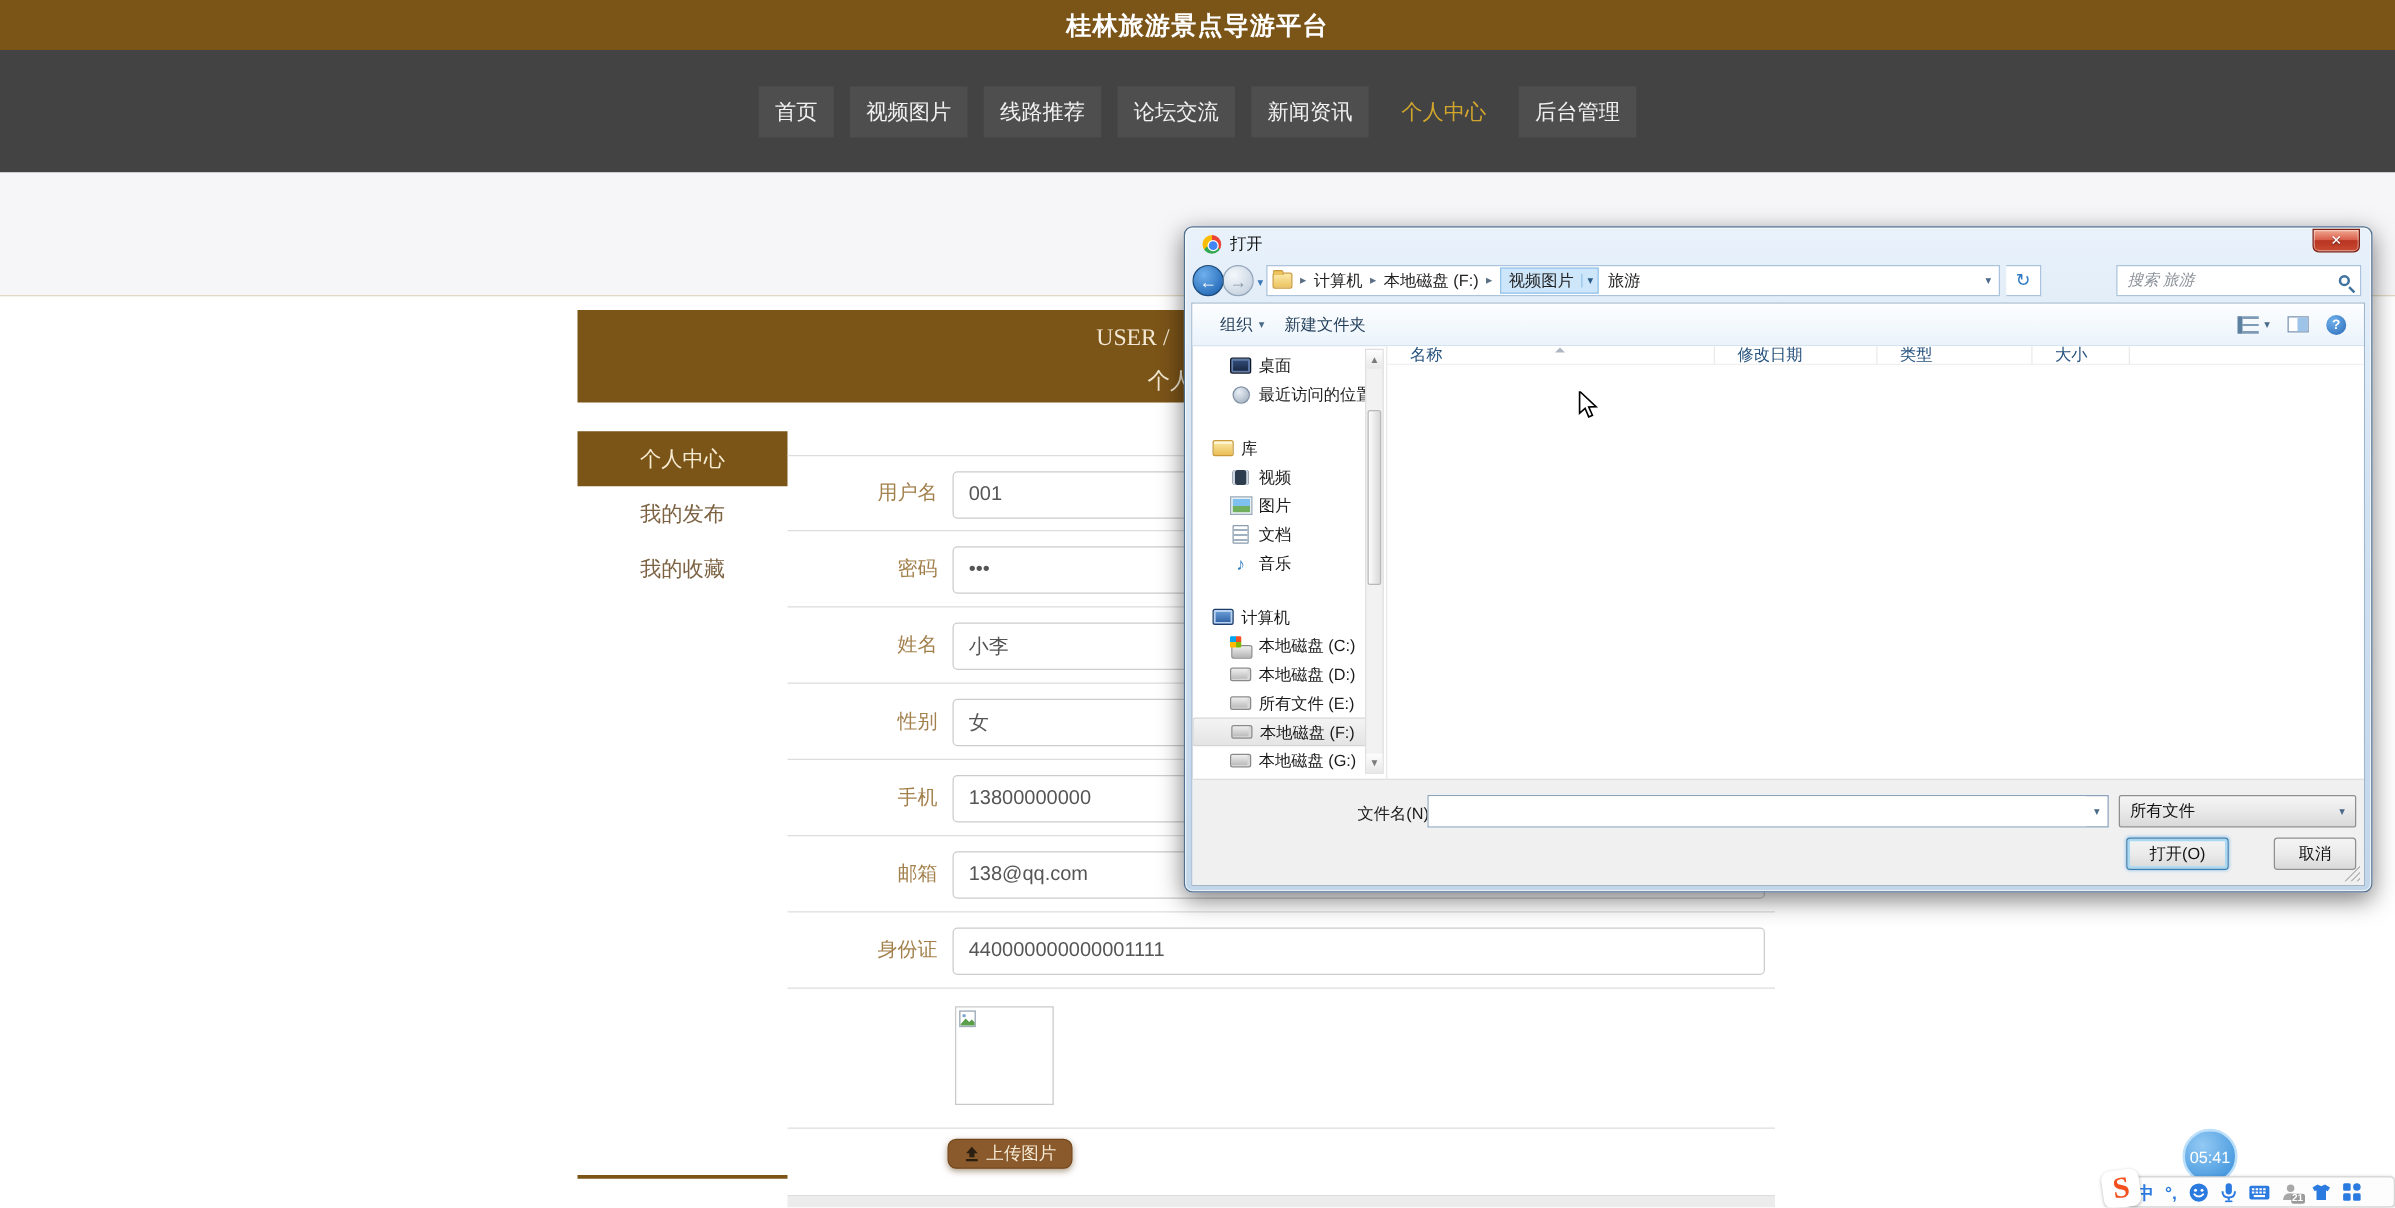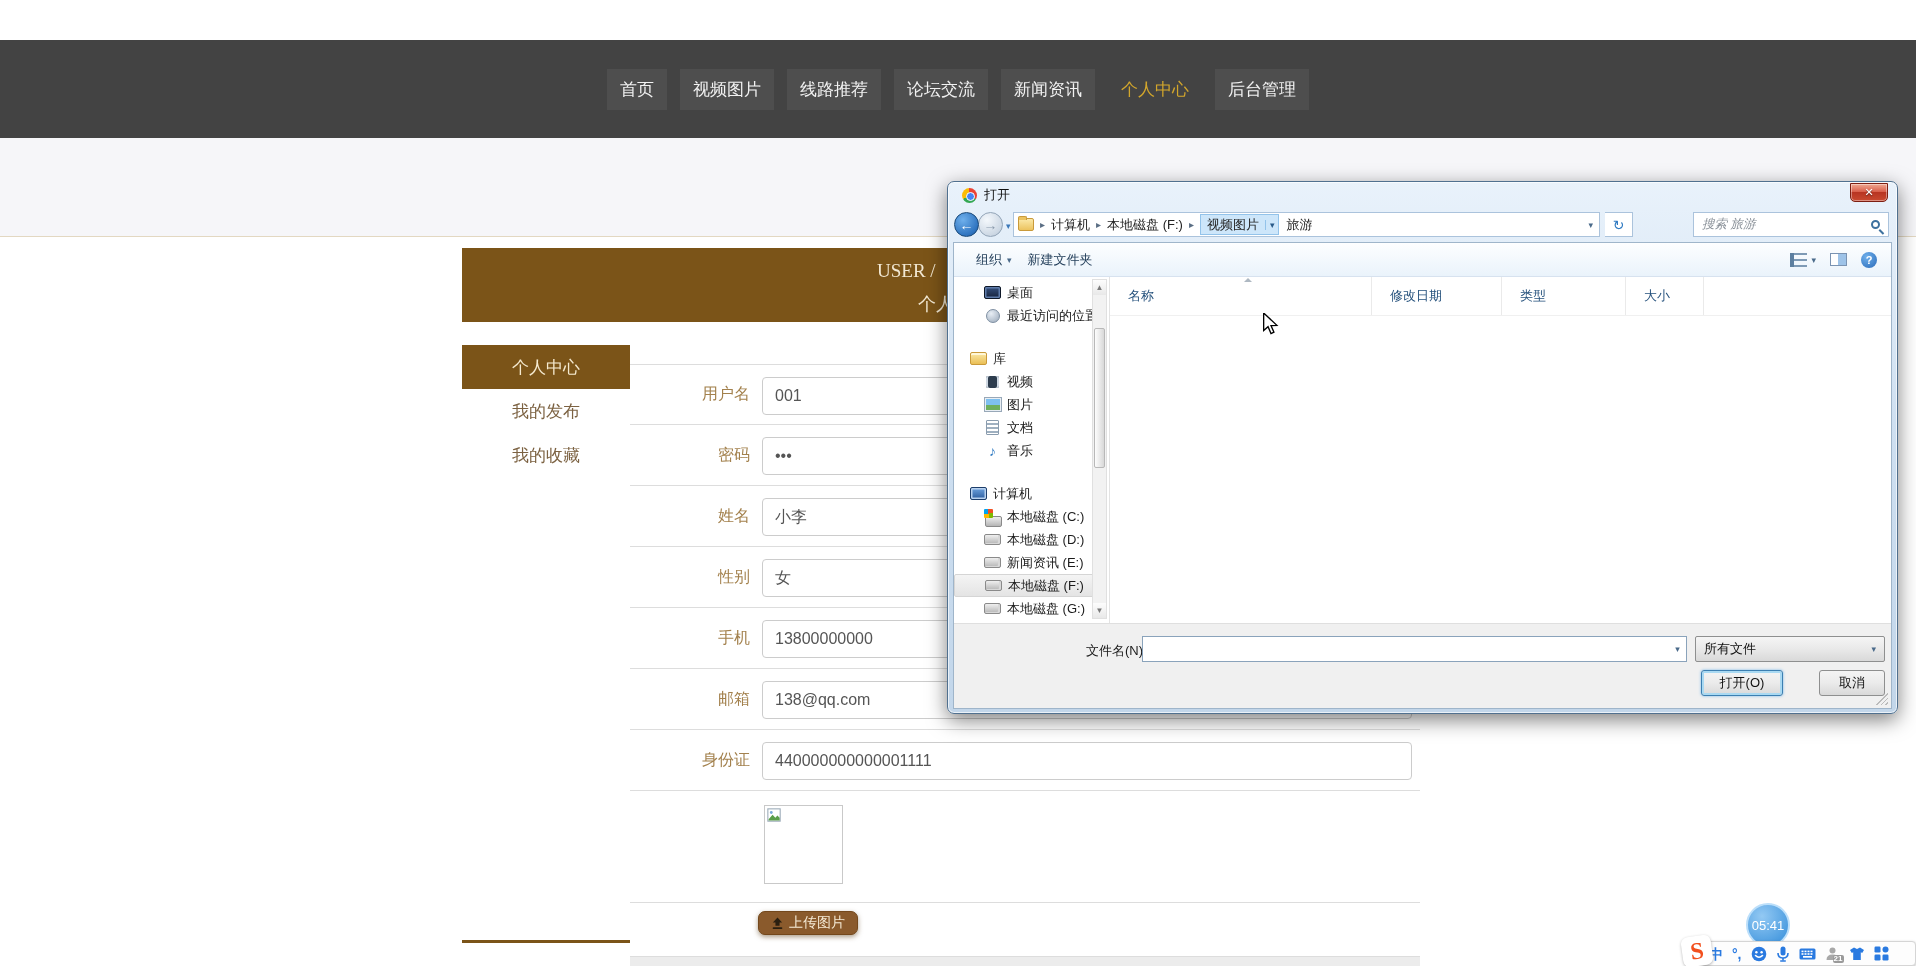--- a/index.html
+++ b/index.html
@@ -168,21 +168,21 @@
                 background:#f2f2f2; border:1px solid #e0e0e0; }
   .treescroll .up,.treescroll .down { position:absolute; left:0; width:100%; height:15px;
       color:#7a7a7a; font-size:8px; display:flex; align-items:center; justify-content:center;
       background:linear-gradient(#fdfdfd,#e8e8e8); cursor:pointer; }
   .treescroll .up { top:0; } .treescroll .down { bottom:0; }
   .treescroll .thumb { position:absolute; left:1px; top:48px; width:11px; height:140px;
       background:linear-gradient(90deg,#fdfdfd,#d8d8d8); border:1px solid #b8b8b8;
       border-radius:2px; cursor:grab; }
 
   .list { flex:1; position:relative; background:#fff; }
-  .cols { display:flex; height:39px; border-bottom:1px solid #f0f0f0; position:relative; }
+  .cols { display:flex; height:15px; border-bottom:1px solid #f0f0f0; position:relative; }
   .col { display:flex; align-items:center; padding-left:18px; font-size:13px; color:#26527d;
          border-right:1px solid #eaeaea; cursor:pointer; position:relative; }
   .col.c1 { width:262px; } .col.c2 { width:130px; } .col.c3 { width:124px; } .col.c4 { width:78px; }
   .sortup { position:absolute; left:134px; top:1px; width:0; height:0;
             border-left:4px solid transparent; border-right:4px solid transparent;
             border-bottom:4px solid #aeb8c2; }
 
   .dlg-footer { height:85px; background:#f0f0f0; border-top:1px solid #dfdfdf; position:relative; }
   .fnlabel { position:absolute; left:132px; top:18px; font-size:13px; color:#1a1a1a; }
   .fncombo { position:absolute; left:188px; top:12px; width:545px; height:26px; background:#fff;
@@ -224,20 +224,23 @@
            font-family:"Liberation Serif","DejaVu Serif",serif; cursor:pointer; }
   .badge21 { position:relative; }
   .badge21 .num { position:absolute; right:-4px; bottom:-2px; font-size:8px; font-weight:bold;
                   color:#fff; background:#9a9a9a; padding:0 1px; border-radius:2px; }
 </style>
 </head>
 <body>
 
 <div class="canvas">
 
+  <div class="brand">
+    <h1>桂林旅游景点导游平台</h1>
+  </div>
 
   <div class="nav">
     <div class="item">首页</div>
     <div class="item">视频图片</div>
     <div class="item">线路推荐</div>
     <div class="item">论坛交流</div>
     <div class="item">新闻资讯</div>
     <div class="item active">个人中心</div>
     <div class="item">后台管理</div>
   </div>
@@ -395,21 +398,21 @@
           <div class="titem">
             <span class="ticon i-drivec"></span>
             <span>本地磁盘 (C:)</span>
           </div>
           <div class="titem">
             <span class="ticon i-drive"></span>
             <span>本地磁盘 (D:)</span>
           </div>
           <div class="titem">
             <span class="ticon i-drive"></span>
-            <span>新闻资讯 (E:)</span>
+            <span>所有文件 (E:)</span>
           </div>
           <div class="titem selected">
             <span class="ticon i-drive"></span>
             <span>本地磁盘 (F:)</span>
           </div>
           <div class="titem">
             <span class="ticon i-drive"></span>
             <span>本地磁盘 (G:)</span>
           </div>
           <div class="treescroll">

